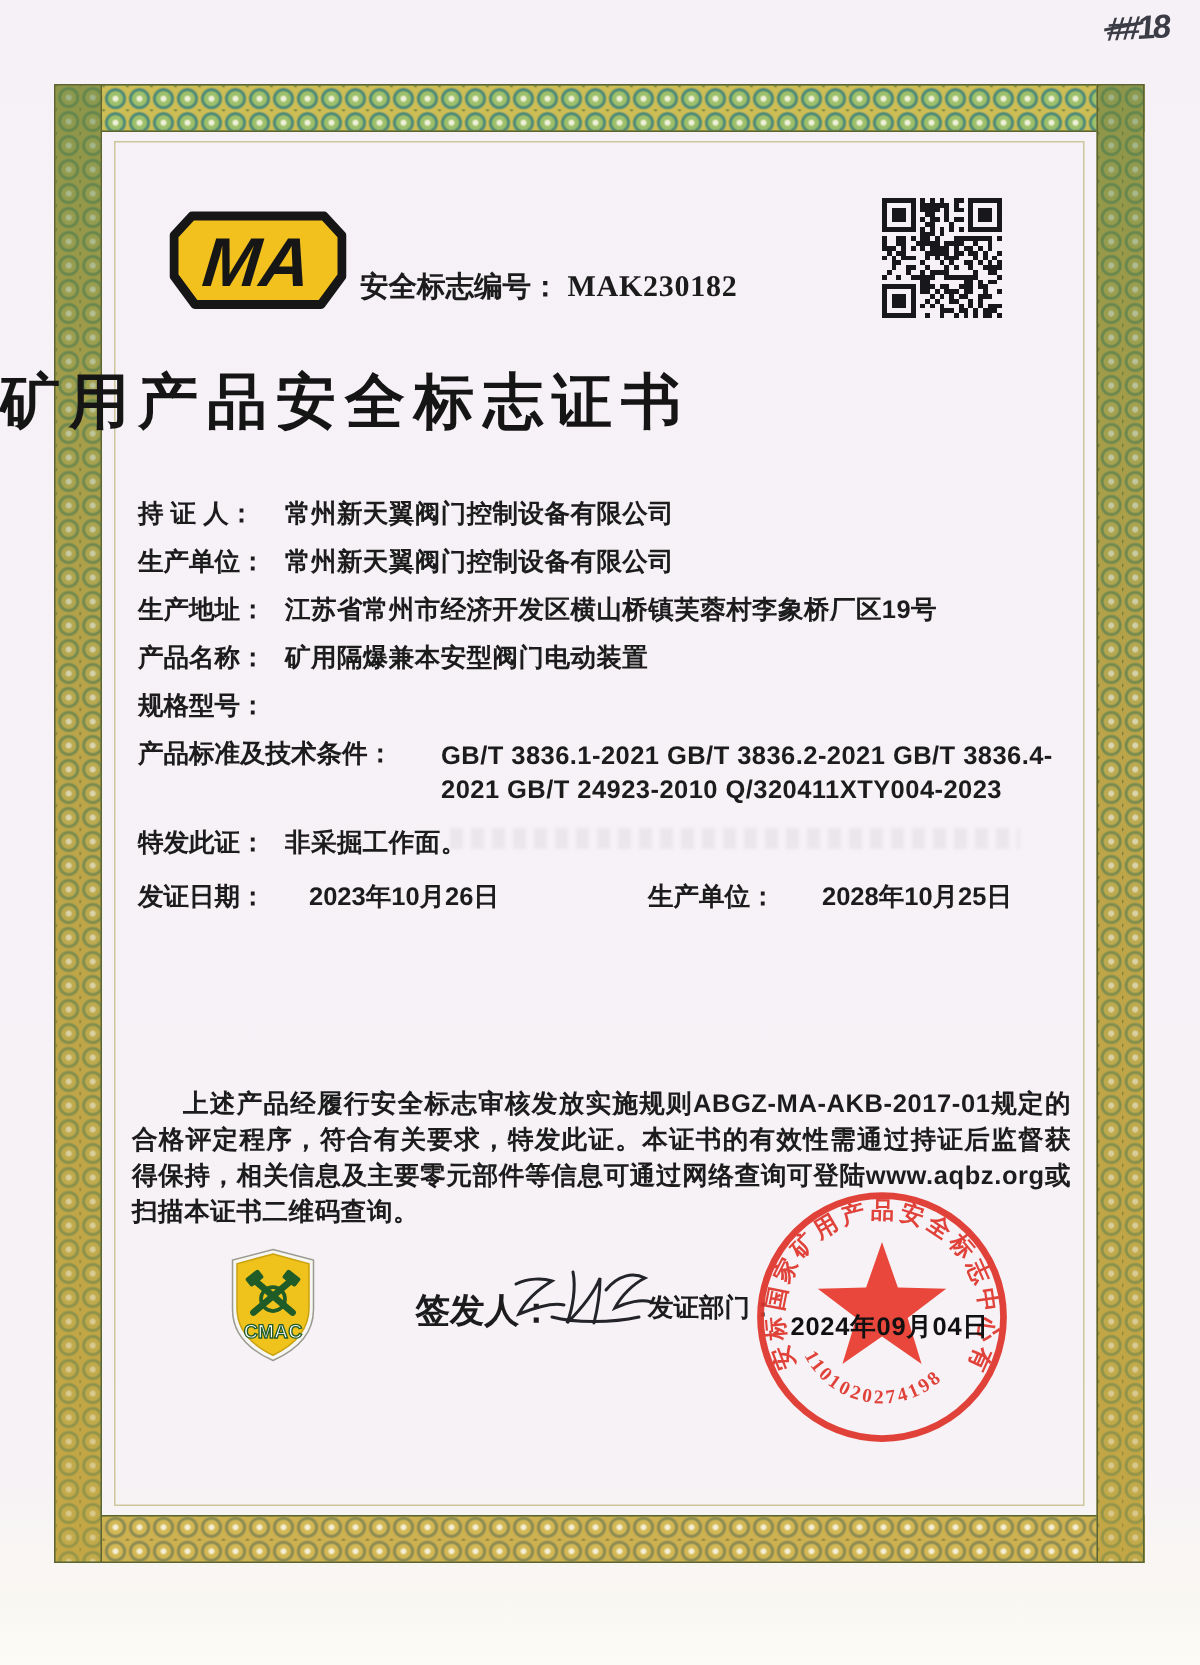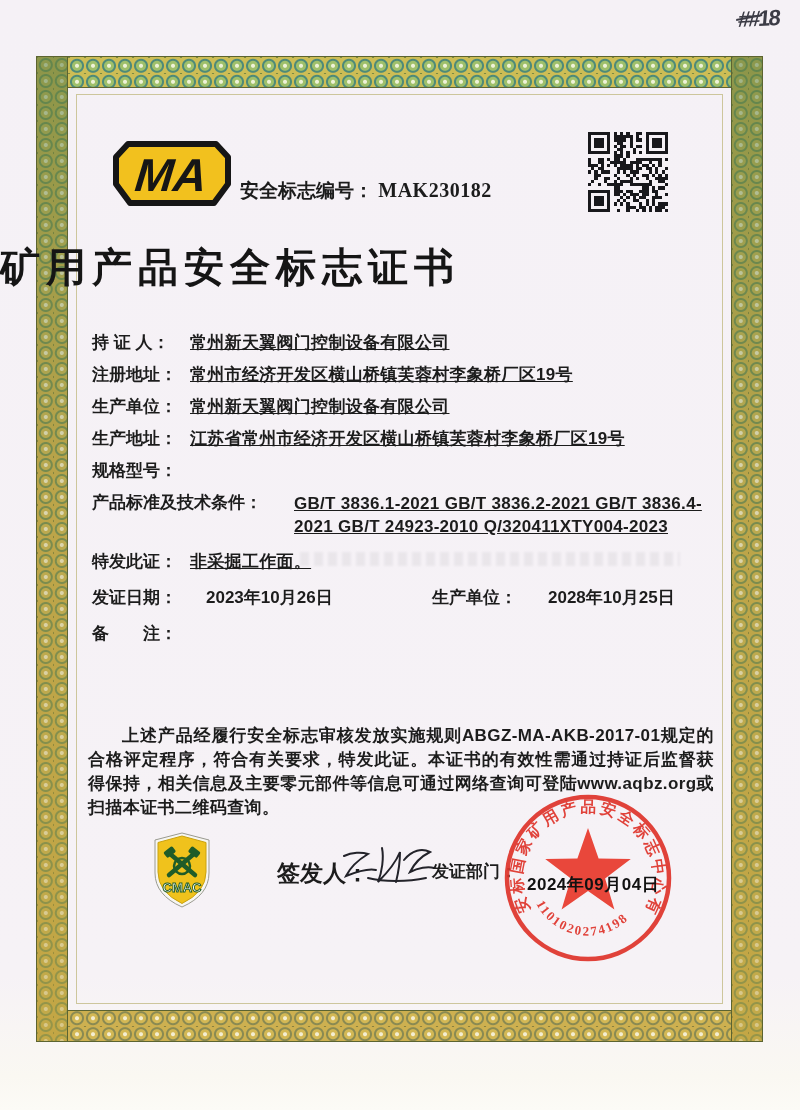--- a/index.html
+++ b/index.html
@@ -45,21 +45,21 @@
   .qr{position:absolute;left:588px;top:132px;width:80px;height:80px;}
   .hand-note{position:absolute;left:738px;top:6px;font-size:22px;font-weight:bold;color:#3c3c46;transform:rotate(-3deg) skewX(-8deg);letter-spacing:-2px;}
   .hand-note:before{content:"";position:absolute;left:-2px;top:10px;width:26px;height:2px;background:#3c3c46;transform:rotate(-8deg);}
 
   .title{position:absolute;left:0;right:0;top:240px;font-size:40px;font-weight:900;letter-spacing:6px;color:#151515;}
 
   
   .fields{position:absolute;left:92px;top:332px;width:620px;font-size:17px;font-weight:bold;}
   .frow{display:flex;align-items:flex-start;margin-bottom:10px;line-height:22px;}
   .frow .lbl{flex:0 0 98px;white-space:nowrap;}
-  .frow .val{flex:1;letter-spacing:.3px;text-decoration:underline;}
+  .frow .val{flex:1;letter-spacing:.3px;}
   .frow.wide .lbl{flex:0 0 202px;}
   .frow.wide .val{line-height:23px;}
   .frow.gap-lg{margin-top:13px;}
   .dates{display:flex;margin-top:14px;margin-bottom:14px;line-height:22px;gap:16px;}
   .dates .lbl{white-space:nowrap;}
   .dates .l1{flex:0 0 98px;}
   .dates .v1{flex:0 0 210px;}
   .dates .l2{flex:0 0 100px;}
   .remark{line-height:22px;margin-top:6px;}
 
@@ -427,49 +427,48 @@
     </svg></div>
 
 <div class="title">矿用产品安全标志证书</div>
 
 <div class="fields">
   <div class="frow">
     <span class="lbl">持 证 人：</span>
     <span class="val">常州新天翼阀门控制设备有限公司</span>
   </div>
   <div class="frow">
-    <span class="lbl">注册地址：</span>
-    <span class="val">常州市经济开发区横山桥镇芙蓉村李象桥厂区19号</span>
-  </div>
-  <div class="frow">
     <span class="lbl">生产单位：</span>
     <span class="val">常州新天翼阀门控制设备有限公司</span>
   </div>
   <div class="frow">
     <span class="lbl">生产地址：</span>
     <span class="val">江苏省常州市经济开发区横山桥镇芙蓉村李象桥厂区19号</span>
+  </div>
+  <div class="frow">
+    <span class="lbl">产品名称：</span>
+    <span class="val">矿用隔爆兼本安型阀门电动装置</span>
   </div>
   <div class="frow">
     <span class="lbl">规格型号：</span>
   </div>
   <div class="frow wide">
     <span class="lbl">产品标准及技术条件：</span>
     <span class="val">GB/T 3836.1-2021 GB/T 3836.2-2021 GB/T 3836.4-2021 GB/T 24923-2010 Q/320411XTY004-2023</span>
   </div>
   <div class="frow gap-lg">
     <span class="lbl">特发此证：</span>
     <span class="val">非采掘工作面。</span>
   </div>
   <div class="dates">
     <span class="lbl l1">发证日期：</span>
     <span class="v1">2023年10月26日</span>
     <span class="lbl l2">生产单位：</span>
     <span>2028年10月25日</span>
   </div>
-  <div class="remark">备　　注：</div>
 </div>
 
 <div class="ghost"></div>
 
 <div class="statement">上述产品经履行安全标志审核发放实施规则ABGZ-MA-AKB-2017-01规定的合格评定程序，符合有关要求，特发此证。本证书的有效性需通过持证后监督获得保持，相关信息及主要零元部件等信息可通过网络查询可登陆www.aqbz.org或扫描本证书二维码查询。</div>
 
 <svg class="cmac" viewBox="0 0 62 78">
   <path d="M31,2 L58,9 L58,42 Q58,64 31,76 Q4,64 4,42 L4,9 Z" fill="#f6f6f2" stroke="#9a9a90" stroke-width="1"></path>
   <path d="M31,5 L55,11.5 L55,41 Q55,61 31,72.5 Q7,61 7,41 L7,11.5 Z" fill="#f0c21c" stroke="#caa20e" stroke-width="1"></path>
   <g stroke="#1f5c28" stroke-width="4.5" stroke-linecap="round" fill="none">

